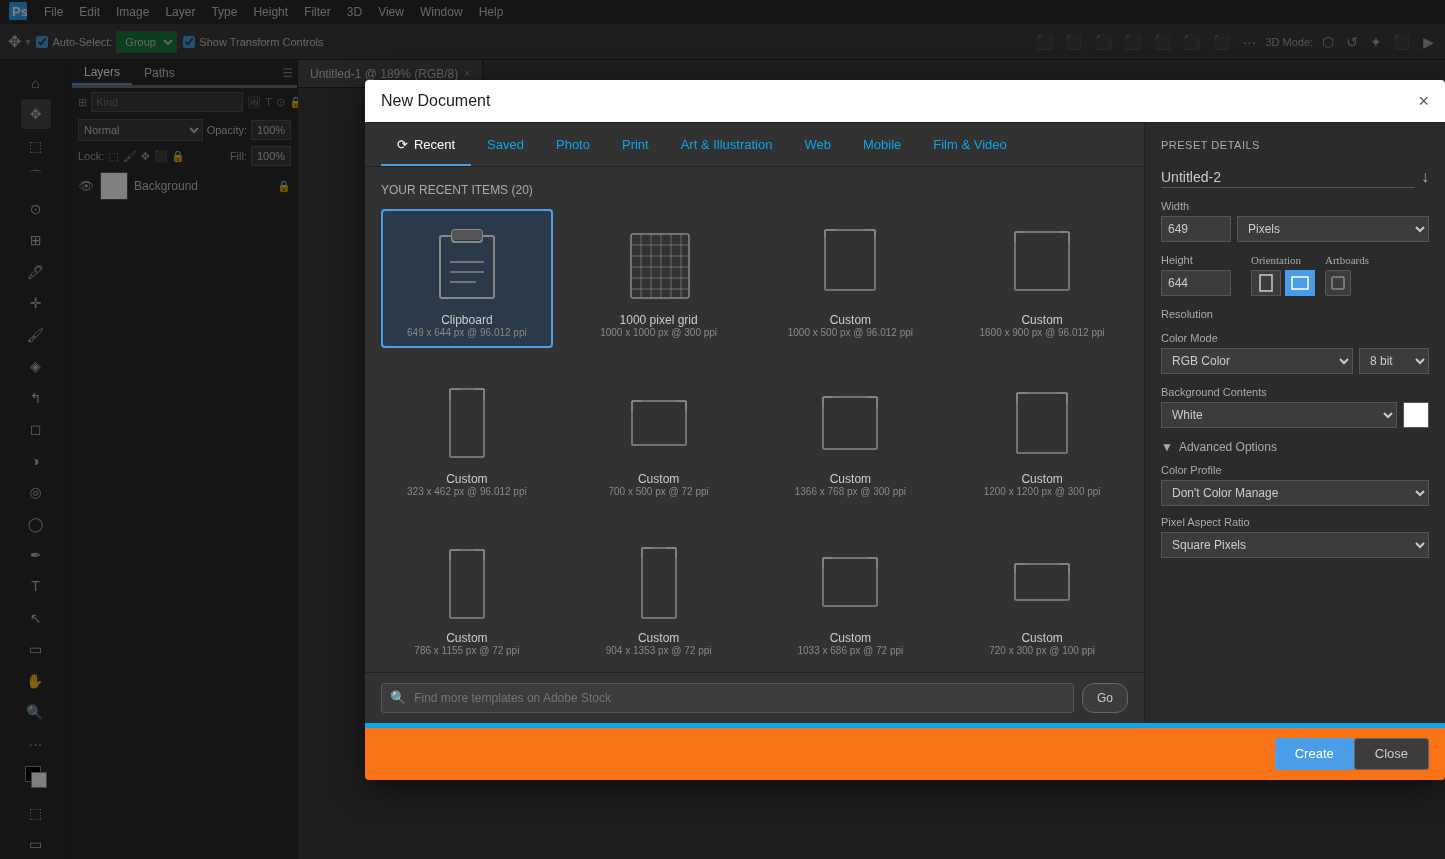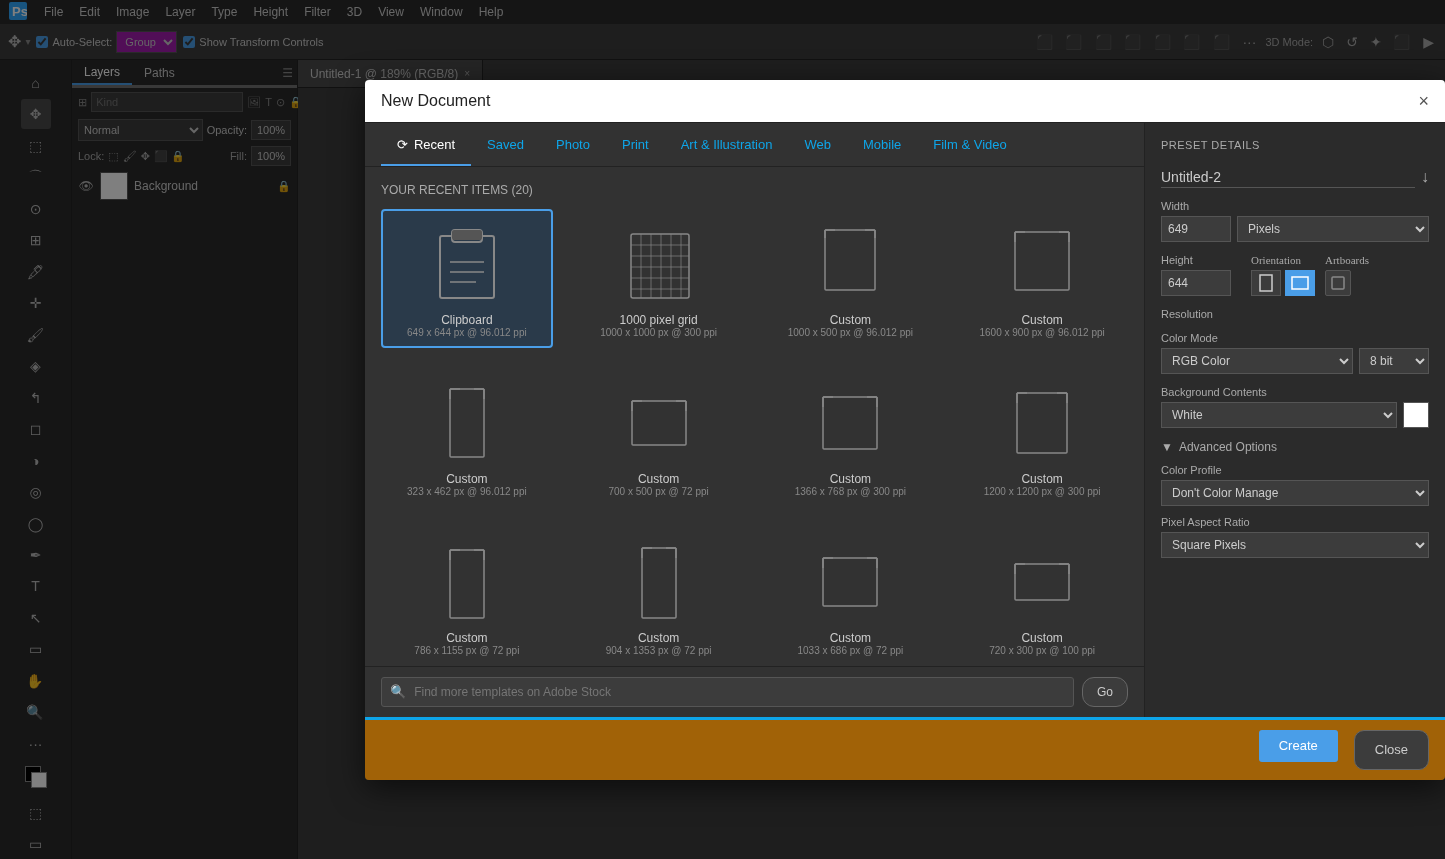--- a/index.html
+++ b/index.html
@@ -54,21 +54,21 @@
       display: flex;
       align-items: center;
       gap: 4px;
     }
     .toolbar-checkbox {
       width: 12px;
       height: 12px;
       accent-color: #4a9ee8;
     }
     .toolbar-select {
-      background: #a21caf;
+      background: #15803d;
       border: 1px solid #555;
       color: #ccc;
       font-size: 11px;
       padding: 1px 4px;
       height: 22px;
     }
     .toolbar-icon {
       color: #aaa;
       font-size: 14px;
       padding: 0 3px;
@@ -588,23 +588,23 @@
       border-radius: 3px;
       cursor: pointer;
       height: 32px;
     }
     .btn-close-dialog {
       background: #3c3c3c;
       border: 1px solid #666;
       color: #ccc;
       font-size: 13px;
       padding: 6px 20px;
-      border-radius: 10px;
-      cursor: pointer;
-      height: 40px;
+      border-radius: 3px;
+      cursor: pointer;
+      height: 32px;
     }
 
     
     .dialog-content::-webkit-scrollbar { width: 8px; }
     .dialog-content::-webkit-scrollbar-track { background: #2b2b2b; }
     .dialog-content::-webkit-scrollbar-thumb { background: #555; border-radius: 4px; }
 
     
     .opacity-span { color: #ccc; font-size: 11px; }
   </style>
@@ -1086,18 +1086,18 @@
               <select class="pixel-ratio-select">
                 <option>Square Pixels</option>
                 <option>D1/DV NTSC</option>
               </select>
             </div>
           </div>
         </div>
       </div>
     </div>
 
-    <div style="display:flex;justify-content:flex-end;gap:16px;padding:10px 16px;background:#a16207;border-top:3px solid #0ea5e9;border-radius:0 0 4px 4px;">
+    <div style="display:flex;justify-content:flex-end;gap:0;padding:10px 16px;background:#f97316;border-top:5px solid #0ea5e9;border-radius:0 0 4px 4px;">
       <button class="btn-create">Create</button>
       <button class="btn-close-dialog">Close</button>
     </div>
   </div>
 </div>
 
 </body></html>

